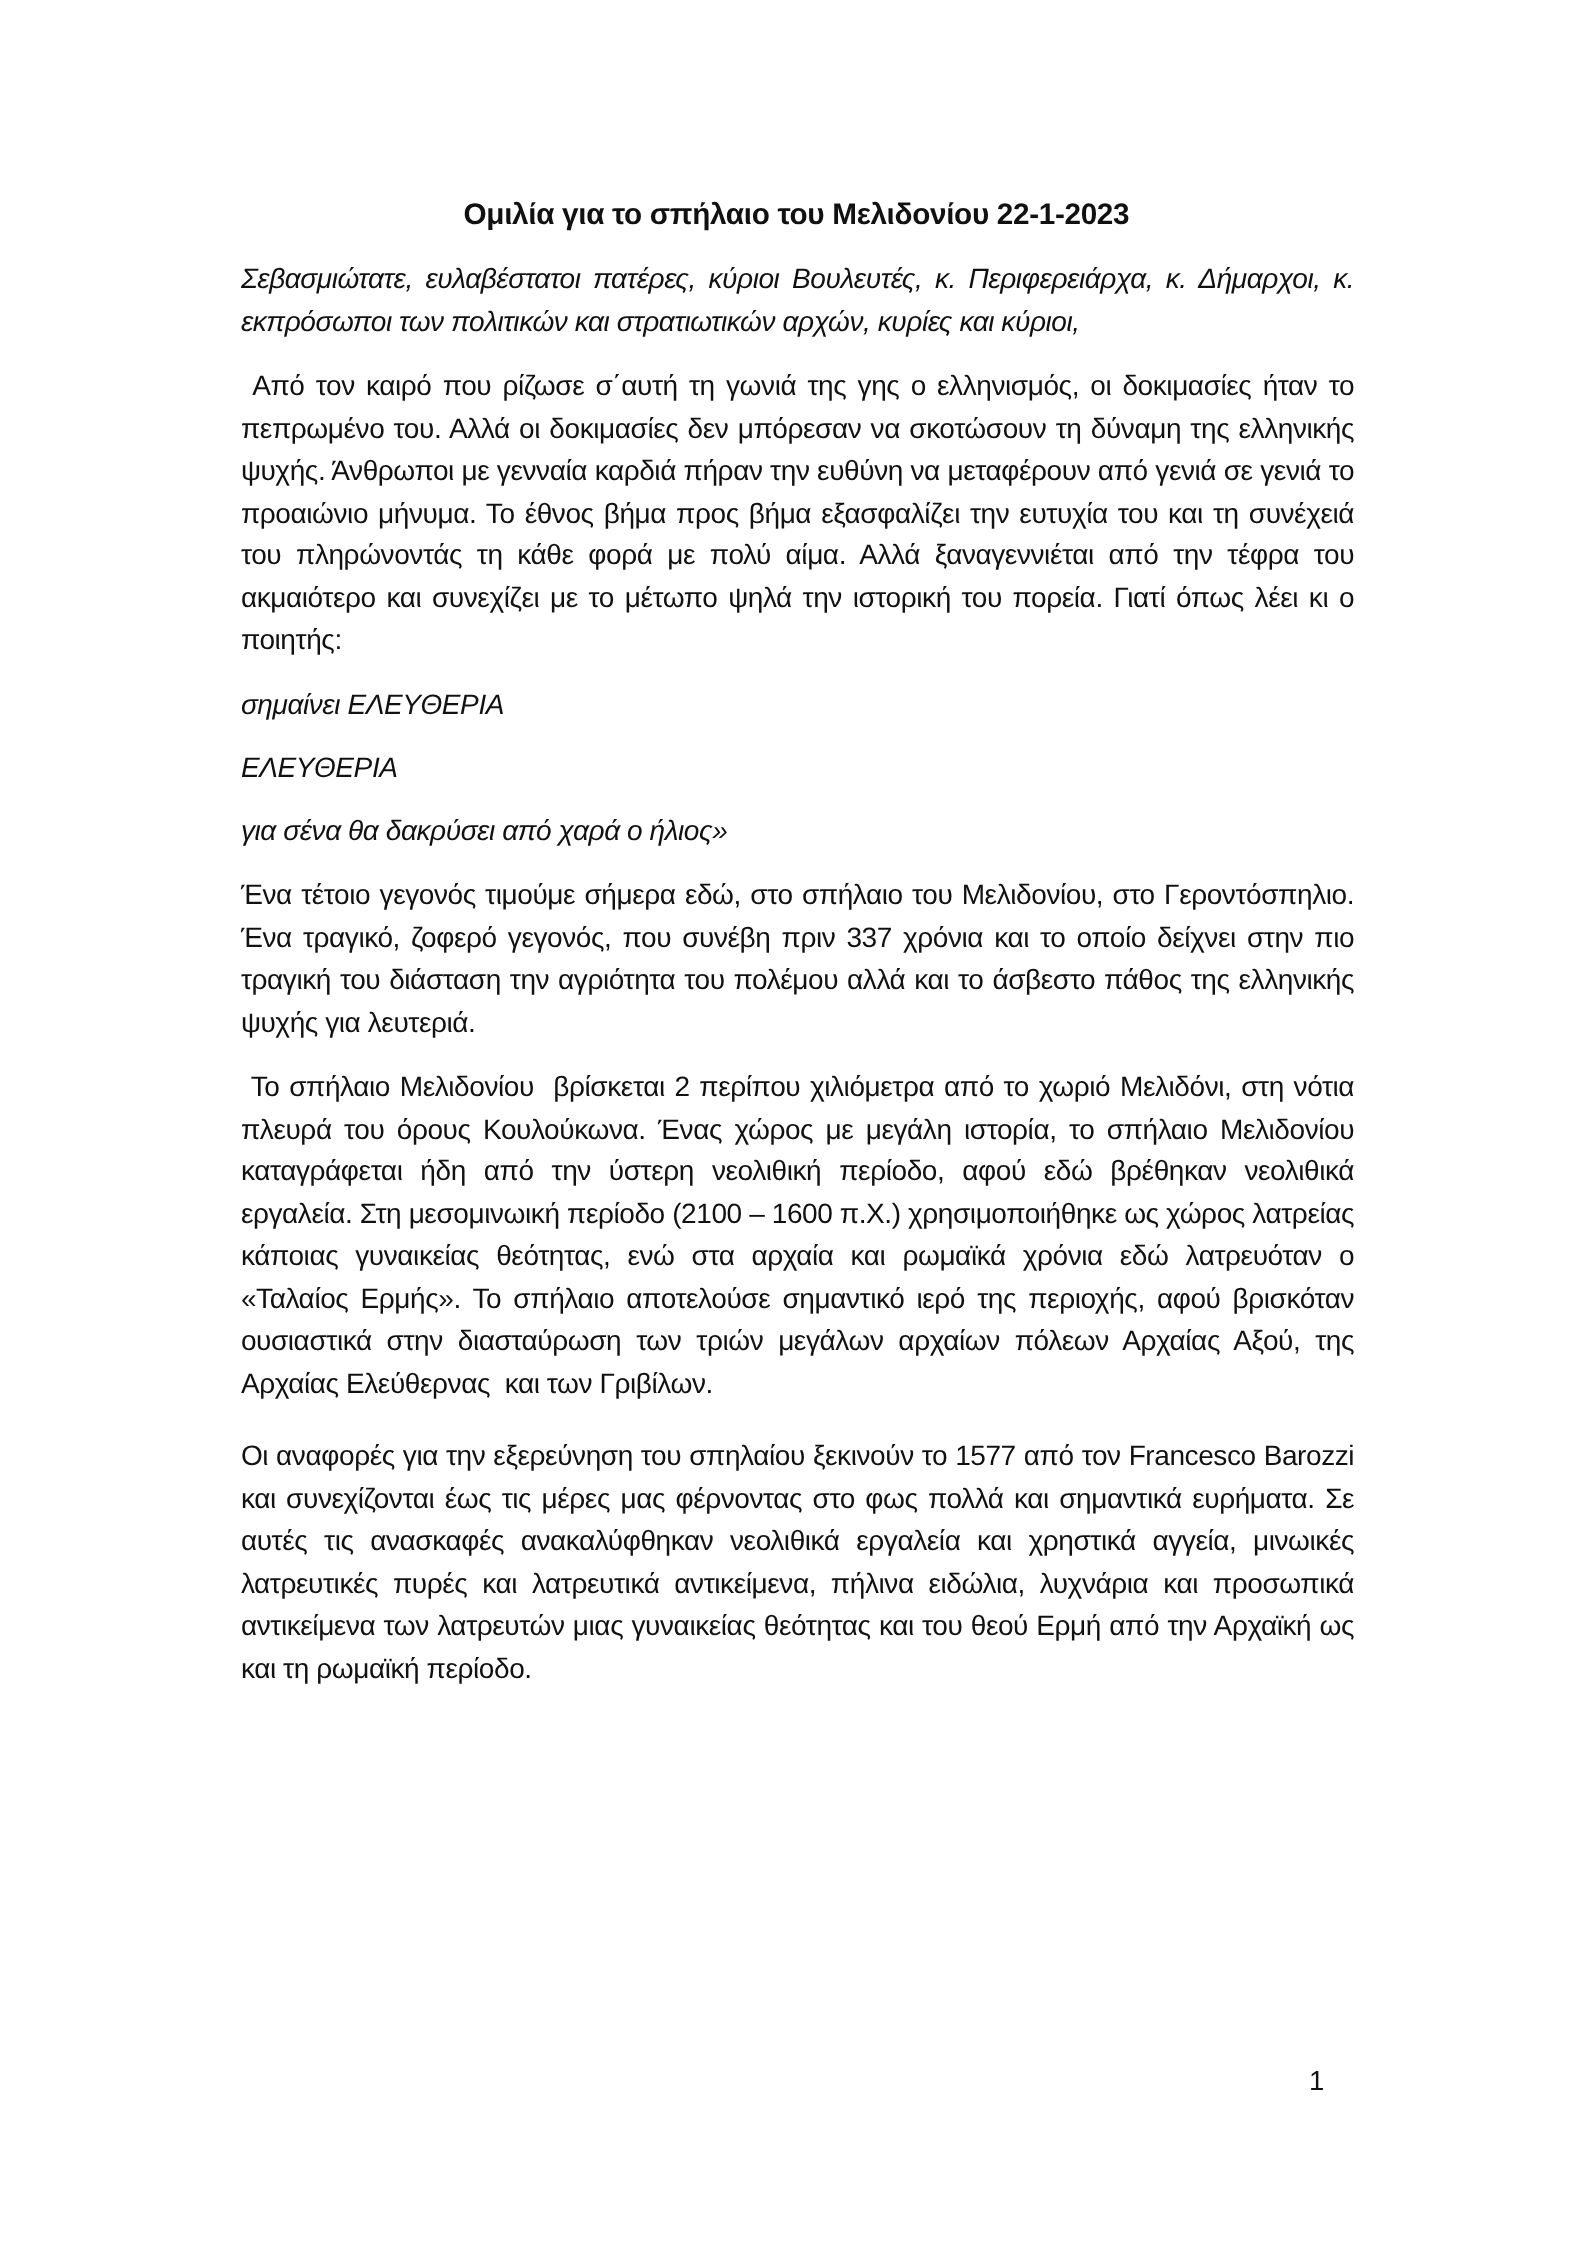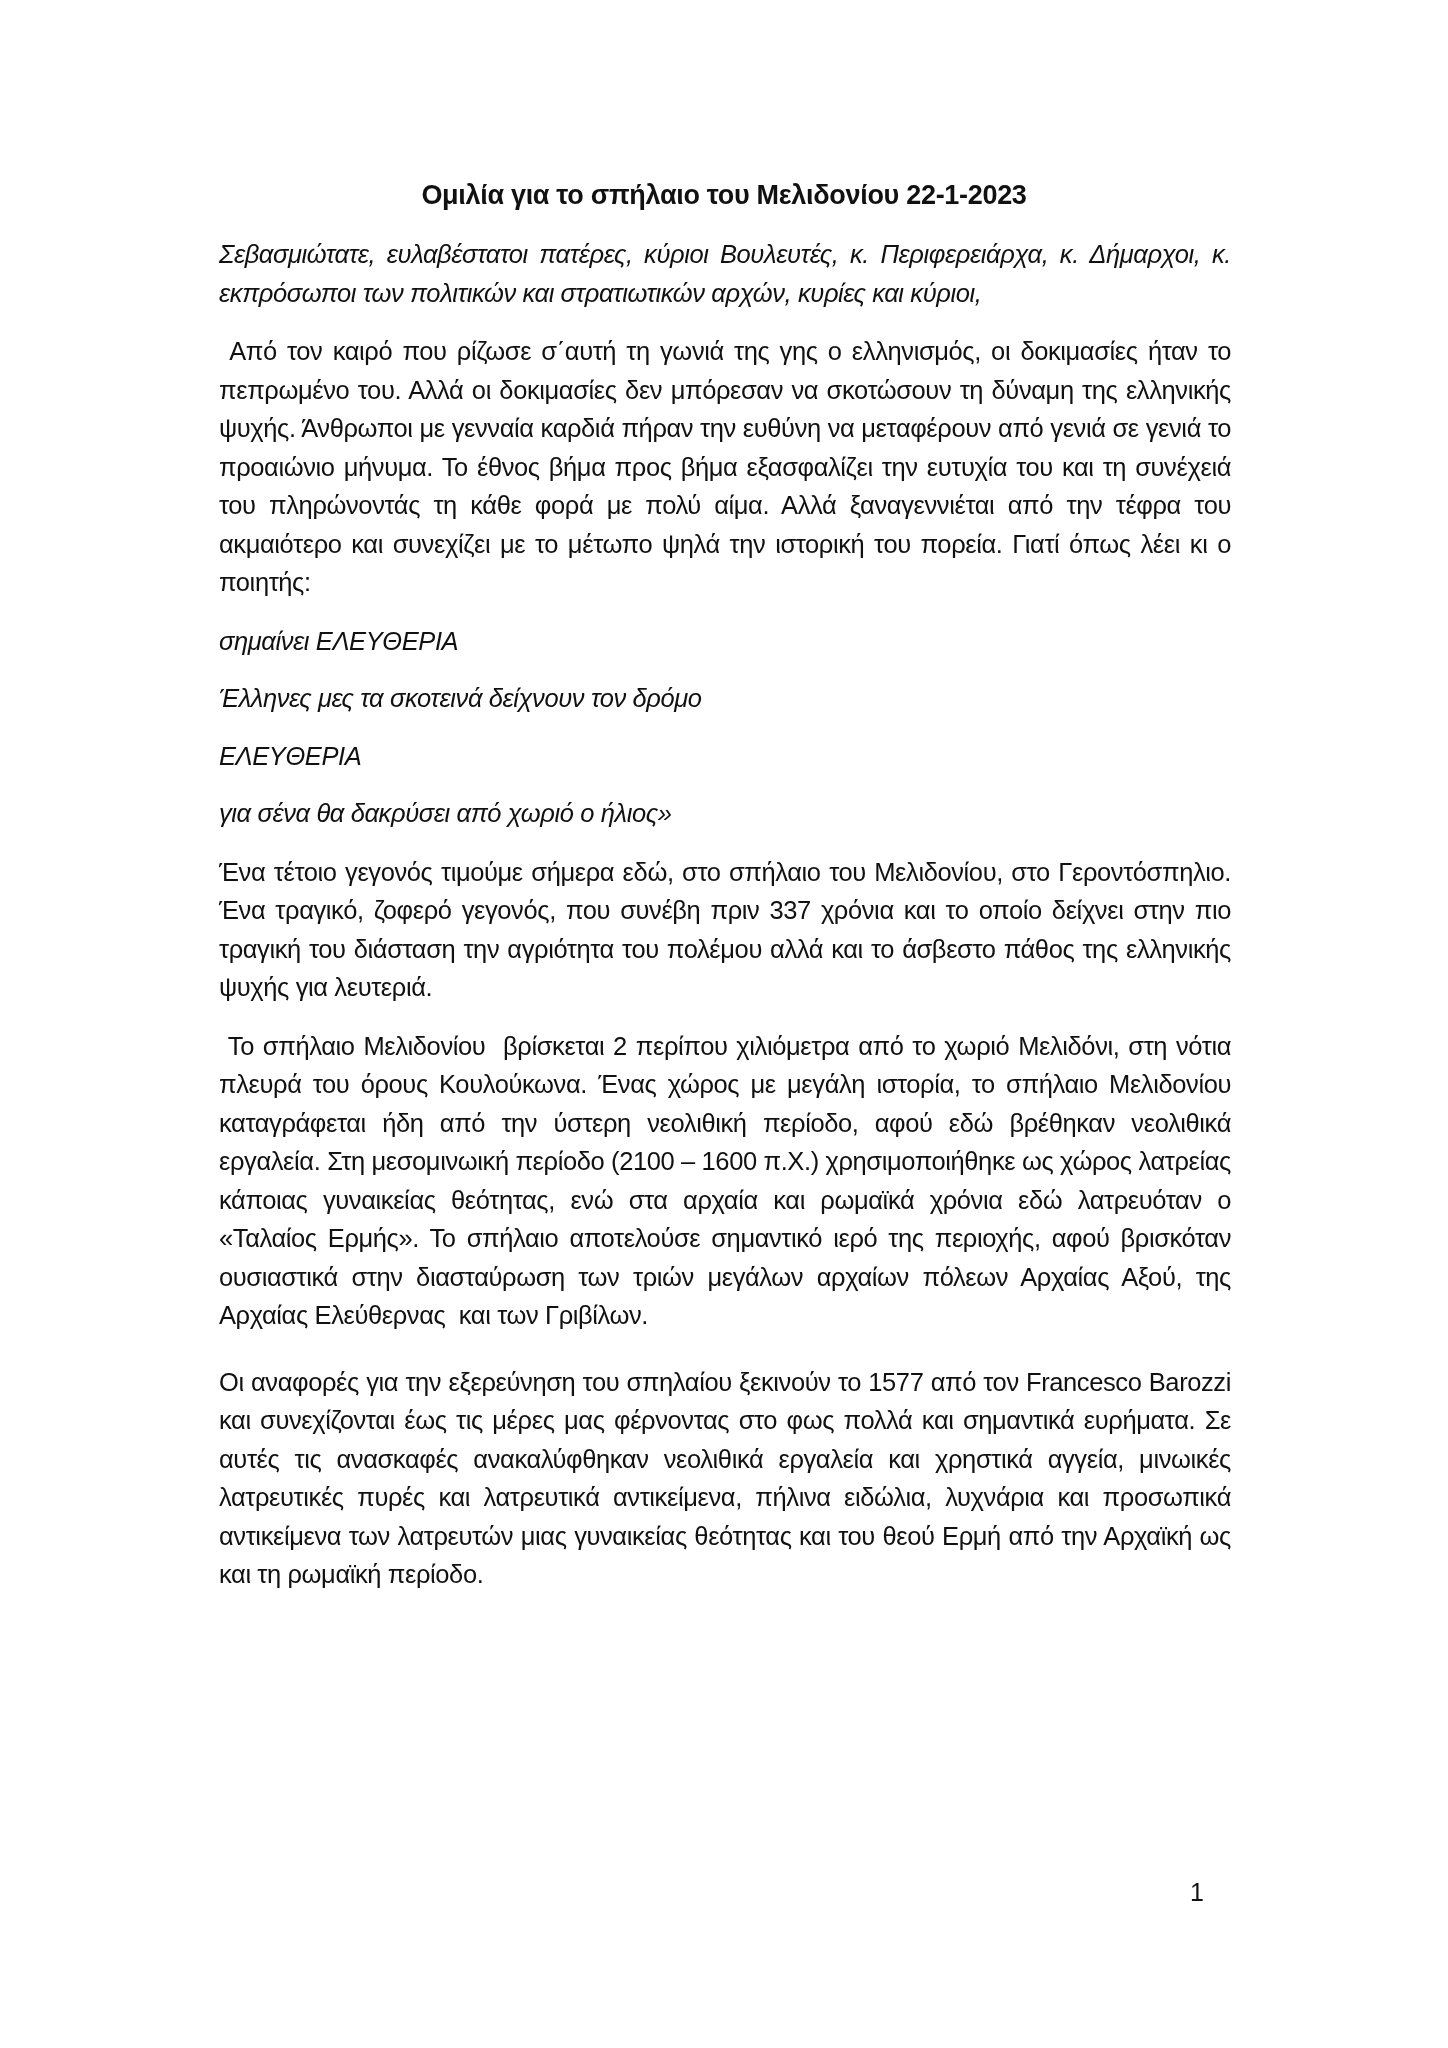--- a/index.html
+++ b/index.html
@@ -30,23 +30,22 @@
 <div class="page">
   <div class="title">Ομιλία για το σπήλαιο του  Μελιδονίου 22-1-2023</div>
 
   <div class="body">
     <p class="p it">Σεβασμιώτατε, ευλαβέστατοι πατέρες, κύριοι Βουλευτές, κ. Περιφερειάρχα, κ. Δήμαρχοι, κ. εκπρόσωποι των πολιτικών και στρατιωτικών αρχών, κυρίες και κύριοι,</p>
 
     <p class="p" style="white-space: pre-wrap;"> Από τον καιρό που ρίζωσε σ΄αυτή τη γωνιά της γης ο ελληνισμός, οι δοκιμασίες ήταν το πεπρωμένο του. Αλλά οι δοκιμασίες δεν μπόρεσαν να σκοτώσουν τη δύναμη της ελληνικής ψυχής. Άνθρωποι με γενναία καρδιά πήραν την ευθύνη να μεταφέρουν από γενιά σε γενιά το προαιώνιο μήνυμα. Το έθνος βήμα προς βήμα εξασφαλίζει την ευτυχία του και τη συνέχειά του πληρώνοντάς τη κάθε φορά με πολύ αίμα. Αλλά ξαναγεννιέται από την τέφρα του ακμαιότερο και συνεχίζει με το μέτωπο ψηλά την ιστορική του πορεία. Γιατί όπως λέει κι ο ποιητής:</p>
 
     <div class="poem">
       <div class="poem-line">σημαίνει ΕΛΕΥΘΕΡΙΑ</div>
-      <div class="poem-line">Έλληνες μες τα σκοτεινά δείχνουν τον δρόμο</div>
       <div class="poem-line">ΕΛΕΥΘΕΡΙΑ</div>
-      <div class="poem-line">για σένα θα δακρύσει από χωριό ο ήλιος»</div>
+      <div class="poem-line">για σένα θα δακρύσει από χαρά ο ήλιος»</div>
     </div>
 
     <p class="p">Ένα τέτοιο γεγονός τιμούμε σήμερα εδώ, στο σπήλαιο του Μελιδονίου, στο Γεροντόσπηλιο. Ένα τραγικό, ζοφερό γεγονός, που συνέβη πριν 337 χρόνια και το οποίο δείχνει στην πιο τραγική του διάσταση την αγριότητα του πολέμου αλλά και το άσβεστο πάθος της ελληνικής ψυχής για λευτεριά.</p>
     <p class="p" style="white-space: pre-wrap;"> Το σπήλαιο Μελιδονίου  βρίσκεται 2 περίπου χιλιόμετρα από το χωριό Μελιδόνι, στη νότια πλευρά του όρους Κουλούκωνα. Ένας χώρος με μεγάλη ιστορία, το σπήλαιο Μελιδονίου καταγράφεται ήδη από την ύστερη νεολιθική περίοδο, αφού εδώ βρέθηκαν νεολιθικά εργαλεία. Στη μεσομινωική περίοδο (2100 – 1600 π.Χ.) χρησιμοποιήθηκε ως χώρος λατρείας κάποιας γυναικείας θεότητας, ενώ στα αρχαία και ρωμαϊκά χρόνια εδώ λατρευόταν ο «Ταλαίος Ερμής». Το σπήλαιο αποτελούσε σημαντικό ιερό της περιοχής, αφού βρισκόταν ουσιαστικά στην διασταύρωση των τριών μεγάλων αρχαίων πόλεων Αρχαίας Αξού, της Αρχαίας Ελεύθερνας  και των Γριβίλων.</p>
     <p class="p" style="margin-top: 28px;">Οι αναφορές για την εξερεύνηση του σπηλαίου ξεκινούν το 1577 από τον Francesco Barozzi και συνεχίζονται έως τις μέρες μας φέρνοντας στο φως πολλά και σημαντικά ευρήματα. Σε αυτές τις ανασκαφές ανακαλύφθηκαν νεολιθικά εργαλεία και χρηστικά αγγεία, μινωικές λατρευτικές πυρές και λατρευτικά αντικείμενα, πήλινα ειδώλια, λυχνάρια και προσωπικά αντικείμενα των λατρευτών μιας γυναικείας θεότητας και του θεού Ερμή από την Αρχαϊκή ως και τη ρωμαϊκή περίοδο.</p>
   </div>
 
   <div class="page-number">1</div>
 </div>
 

